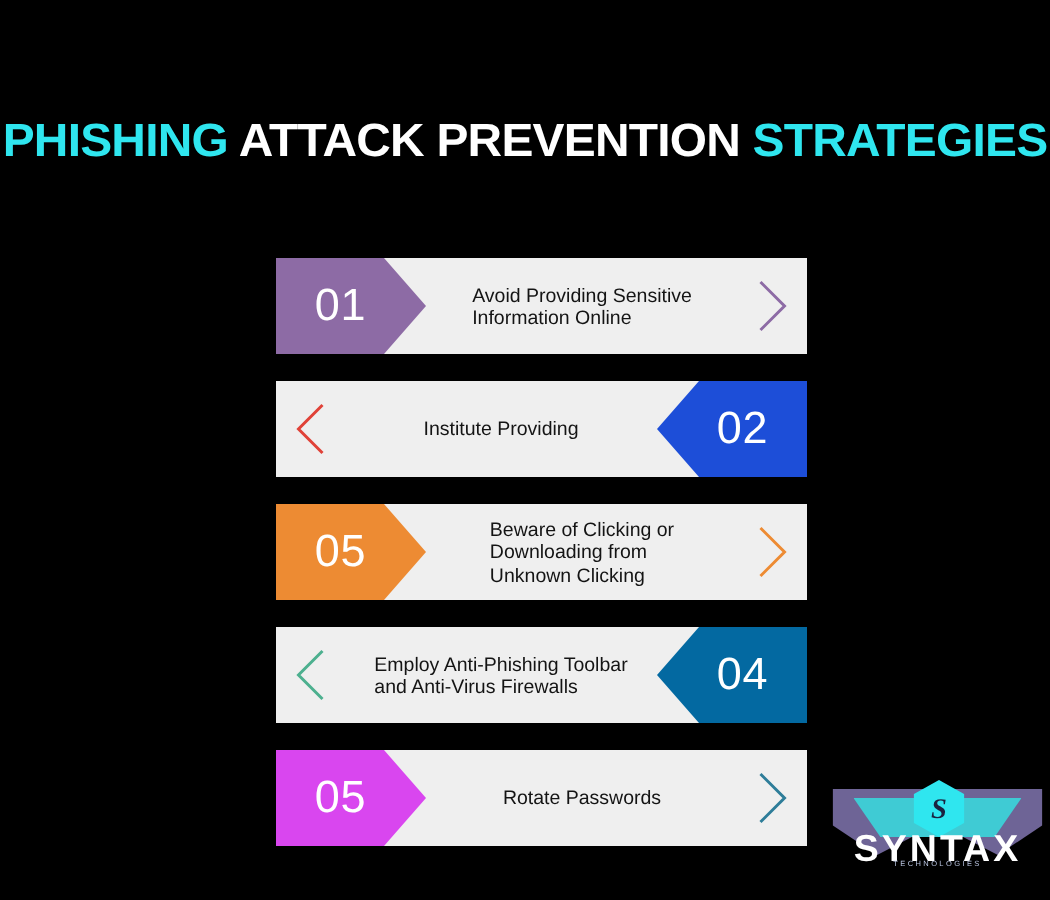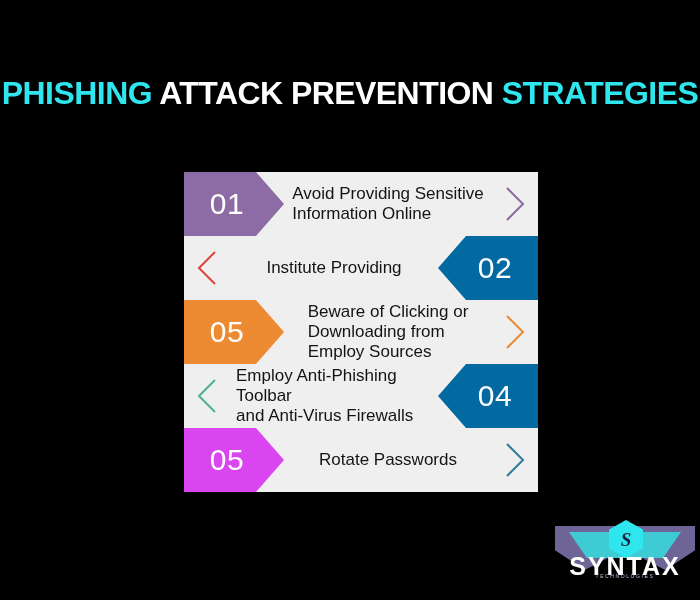--- a/index.html
+++ b/index.html
@@ -40,21 +40,21 @@
   .steps {
     position: absolute;
     left: 184px;
     top: 172px;
     width: 354px;
   }
 
   .step {
     position: relative;
     height: 64px;
-    margin-bottom: 0;
+    margin-bottom: 18px;
   }
   .step:last-child { margin-bottom: 0; }
 
   
   .shadow-bar {
     position: absolute;
     height: 100%;
     width: 318px;
     background: #000000;
     top: 7px;
@@ -91,21 +91,21 @@
     clip-path: polygon(28% 0, 100% 0, 100% 100%, 28% 100%, 0 50%);
     padding-left: 14px;
   }
 
   .label {
     flex: 1 1 auto;
     display: flex;
     align-items: center;
     padding: 0 6px;
     color: #141414;
-    font-size: 17px;
+    font-size: 13px;
     line-height: 1.18;
     font-weight: normal;
   }
   .step.ltr .label { justify-content: center; text-align: left; }
   .step.rtl .label { justify-content: center; text-align: left; }
   .label .lines { display: block; }
 
   
   .chev {
     flex: 0 0 46px;
@@ -230,37 +230,37 @@
       <div class="chev">
         <svg width="22" height="38" viewBox="0 0 22 38" aria-hidden="true">
           <polyline points="19,3 3,19 19,35" fill="none" stroke="#E04238" stroke-width="2"></polyline>
         </svg>
       </div>
       <div class="label">
         <span class="lines">
           <span>Institute Providing</span>
         </span>
       </div>
-      <div class="num-block" style="background:#0369a1">
+      <div class="num-block" style="background:#1d4ed8">
         <span>02</span>
       </div>
     </div>
   </div>
 
   <div class="step ltr">
     <div class="shadow-bar"></div>
     <div class="card">
       <div class="num-block" style="background:#ED8B33">
         <span>05</span>
       </div>
       <div class="label">
         <span class="lines">
           <span>Beware of Clicking or</span><br>
           <span>Downloading from</span><br>
-          <span>Employ Sources</span>
+          <span>Unknown Clicking</span>
         </span>
       </div>
       <div class="chev">
         <svg width="22" height="38" viewBox="0 0 22 38" aria-hidden="true">
           <polyline points="3,3 19,19 3,35" fill="none" stroke="#ED8B33" stroke-width="2"></polyline>
         </svg>
       </div>
     </div>
   </div>
 

